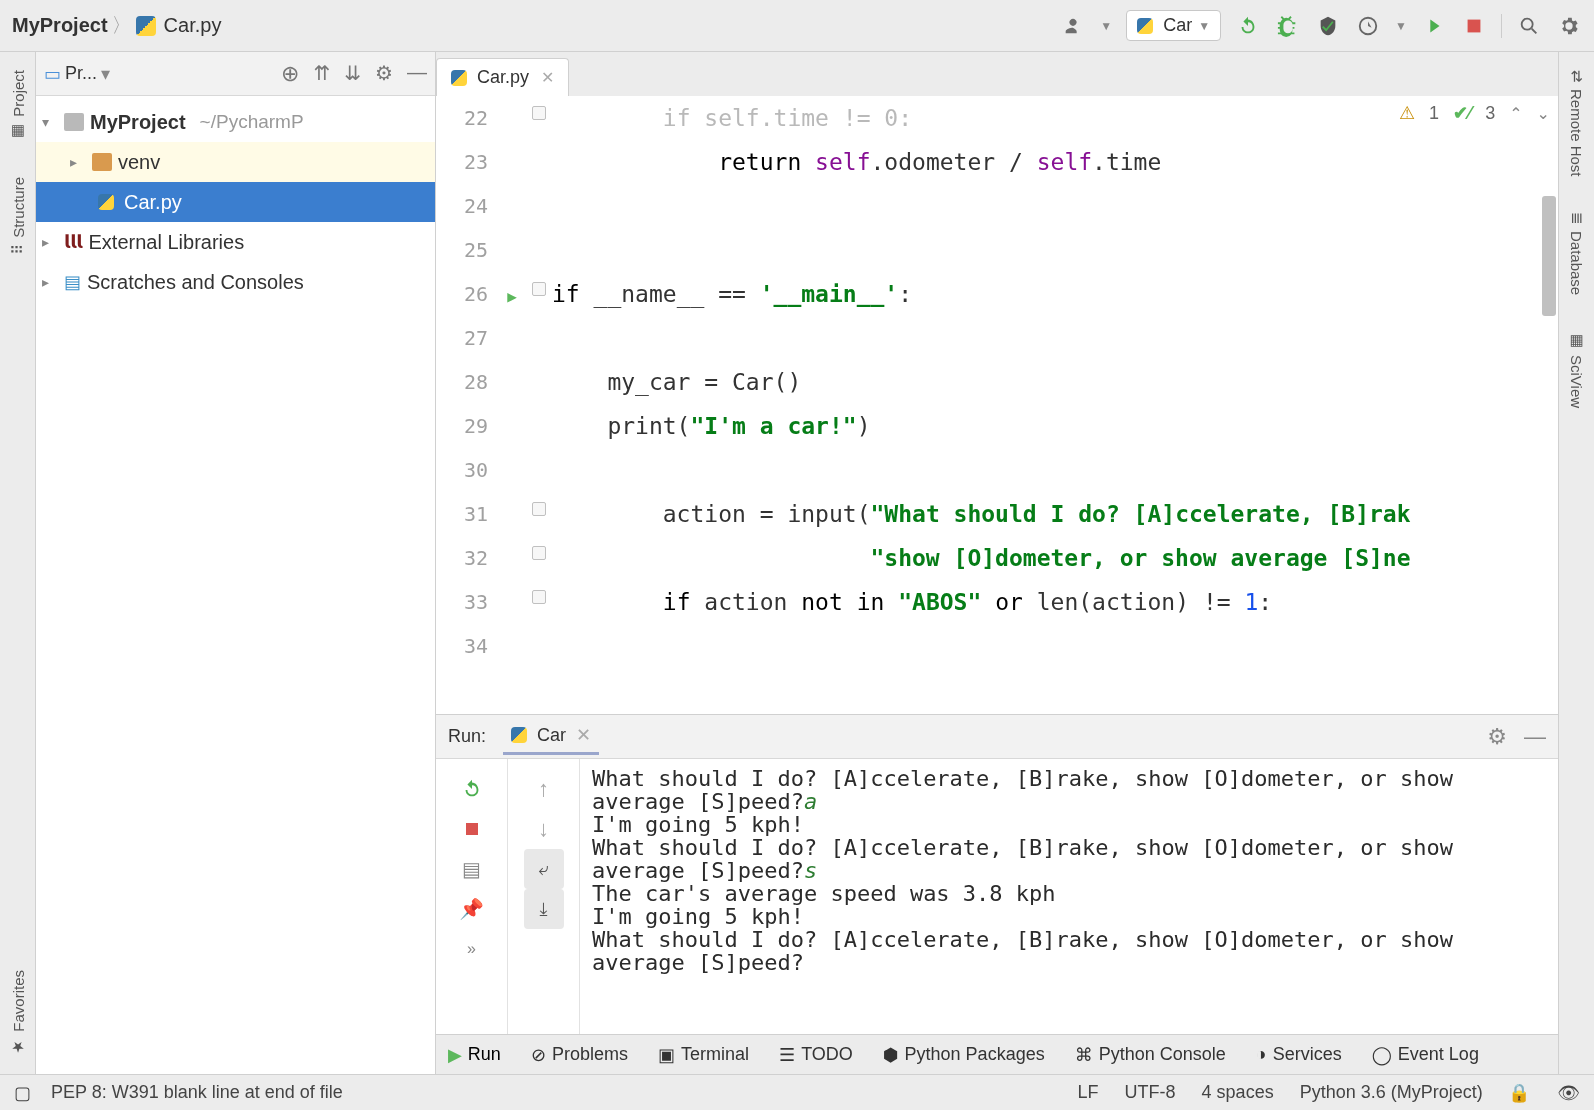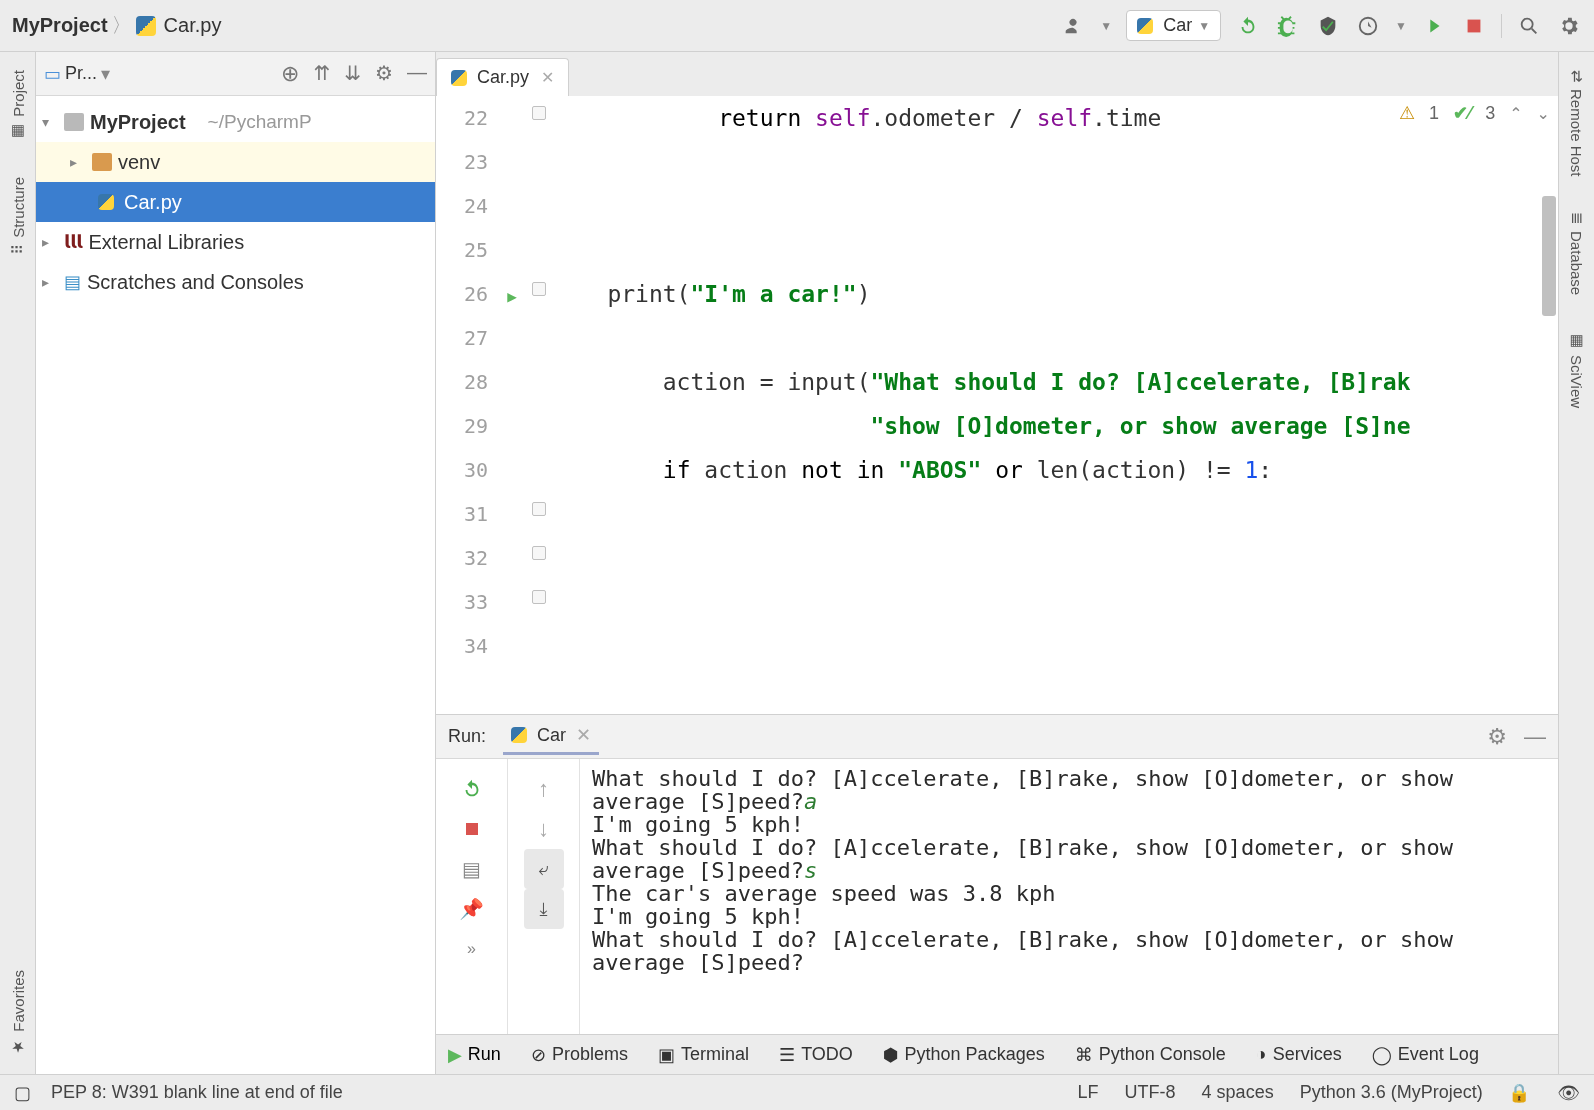--- a/index.html
+++ b/index.html
@@ -78,21 +78,21 @@
 .panel-icons { margin-left:auto; display:flex; gap:14px; color:#777; }
 .tree { padding: 6px 0; font-size: 20px; line-height: 36px; }
 .tree-row { display:flex; align-items:center; padding: 2px 6px; gap:6px; white-space:nowrap; cursor:pointer; }
 .tree-row.depth1 { padding-left: 34px; }
 .tree-row.depth2 { padding-left: 62px; }
 .tree-row.venv { background:#fffbe6; }
 .tree-row.selected { background:#3b7ecf; color:#fff; }
 .tree-row .arrow { width:16px; color:#888; font-size:14px; }
 .folder-icon { width:20px; height:18px; background:#b9b9b9; border-radius:2px; }
 .folder-icon.orange { background:#d99a4e; }
-.path-hint { color:#999; font-size:19px; margin-left:16px; }
+.path-hint { color:#999; font-size:19px; margin-left:8px; }
 
 
 .editor-area { flex:1; display:flex; flex-direction:column; min-width:0; }
 .tab-row { height:44px; background:#ececec; display:flex; align-items:flex-end; }
 .tab {
   background:#fff; border:1px solid #d0d0d0; border-bottom:none;
   padding:8px 14px; display:flex; align-items:center; gap:6px;
   font-size:18px; border-radius:4px 4px 0 0;
 }
 .tab .close { color:#aaa; margin-left:6px; font-size:16px; }
@@ -335,24 +335,27 @@
         <div class="code-line" style="text-align:center;"><span class="run-tri">▶</span></div>
       </div>
       <div class="gutter-fold">
         <div class="fold" style="top:10px;"></div>
         <div class="fold" style="top:186px;"></div>
         <div class="fold" style="top:406px;"></div>
         <div class="fold" style="top:450px;"></div>
         <div class="fold" style="top:494px;"></div>
       </div>
       <div class="code">
+        <div class="code-line dim"><span>        </span><span>if</span><span> self</span><span>.time != </span><span>0</span><span>:</span></div>
         <div class="code-line"><span>            </span><span class="kw">return</span><span class="purple"> self</span><span>.odometer / </span><span class="purple">self</span><span>.time</span></div>
         <div class="code-line"> </div>
         <div class="code-line"> </div>
+        <div class="code-line"><span class="kw">if</span><span> __name__ == </span><span class="str-bold">'__main__'</span><span>:</span></div>
         <div class="code-line"> </div>
+        <div class="code-line"><span>    my_car = Car()</span></div>
         <div class="code-line"><span>    print(</span><span class="str-bold">"I'm a car!"</span><span>)</span></div>
         <div class="code-line"> </div>
         <div class="code-line"><span>        action = input(</span><span class="str-bold">"What should I do? [A]ccelerate, [B]rak</span></div>
         <div class="code-line"><span class="str-bold">                       "show [O]dometer, or show average [S]ne</span></div>
         <div class="code-line"><span>        </span><span class="kw">if</span><span> action </span><span class="kw">not in</span><span> </span><span class="str-bold">"ABOS"</span><span> </span><span class="kw">or</span><span> len(action) != </span><span class="num">1</span><span>:</span></div>
       </div>
       <div class="inspect">
         <span class="warn">⚠</span>
           <span>1</span>
         <span class="check">✔⁄</span>

